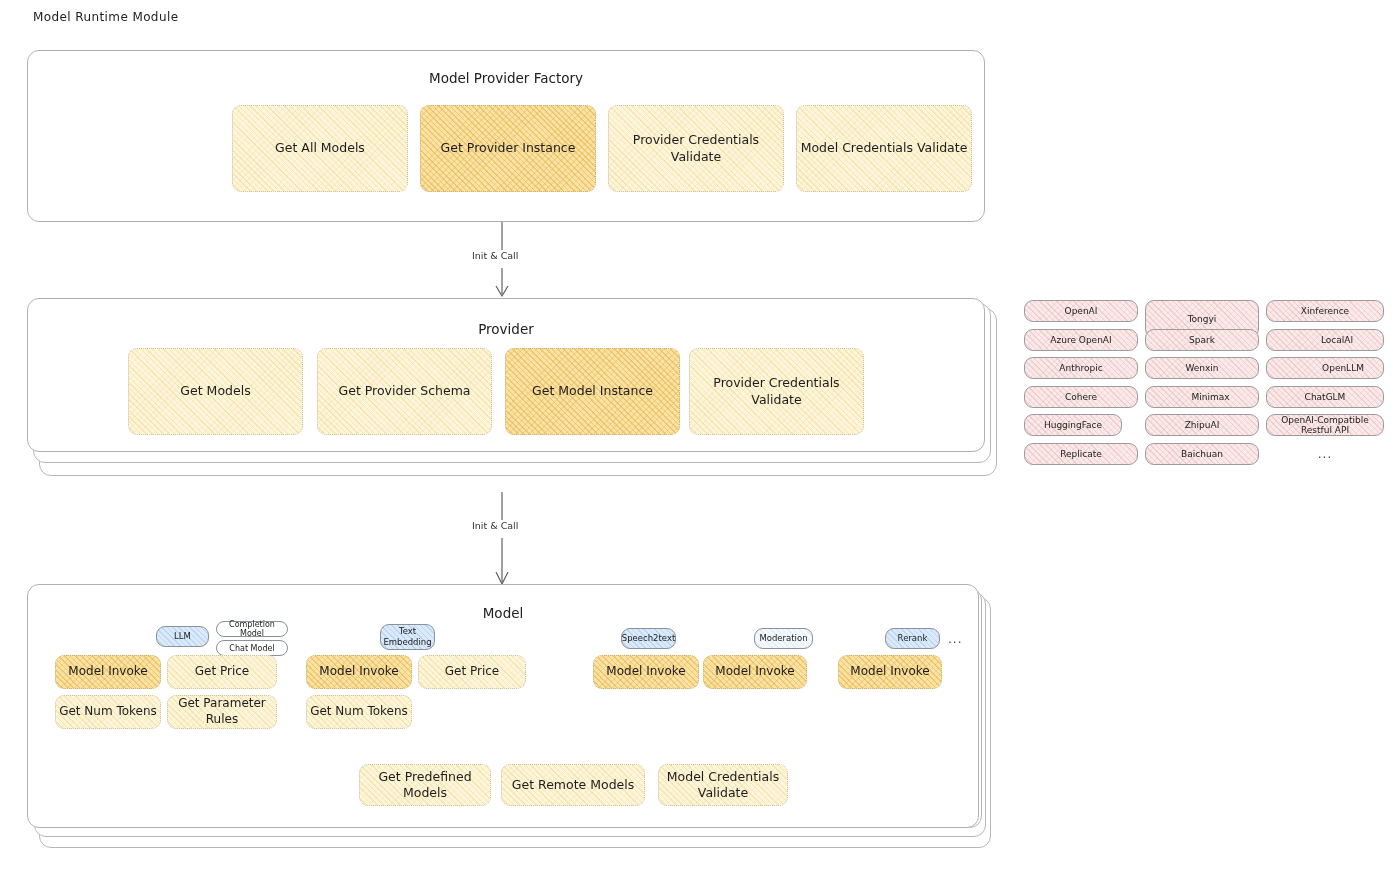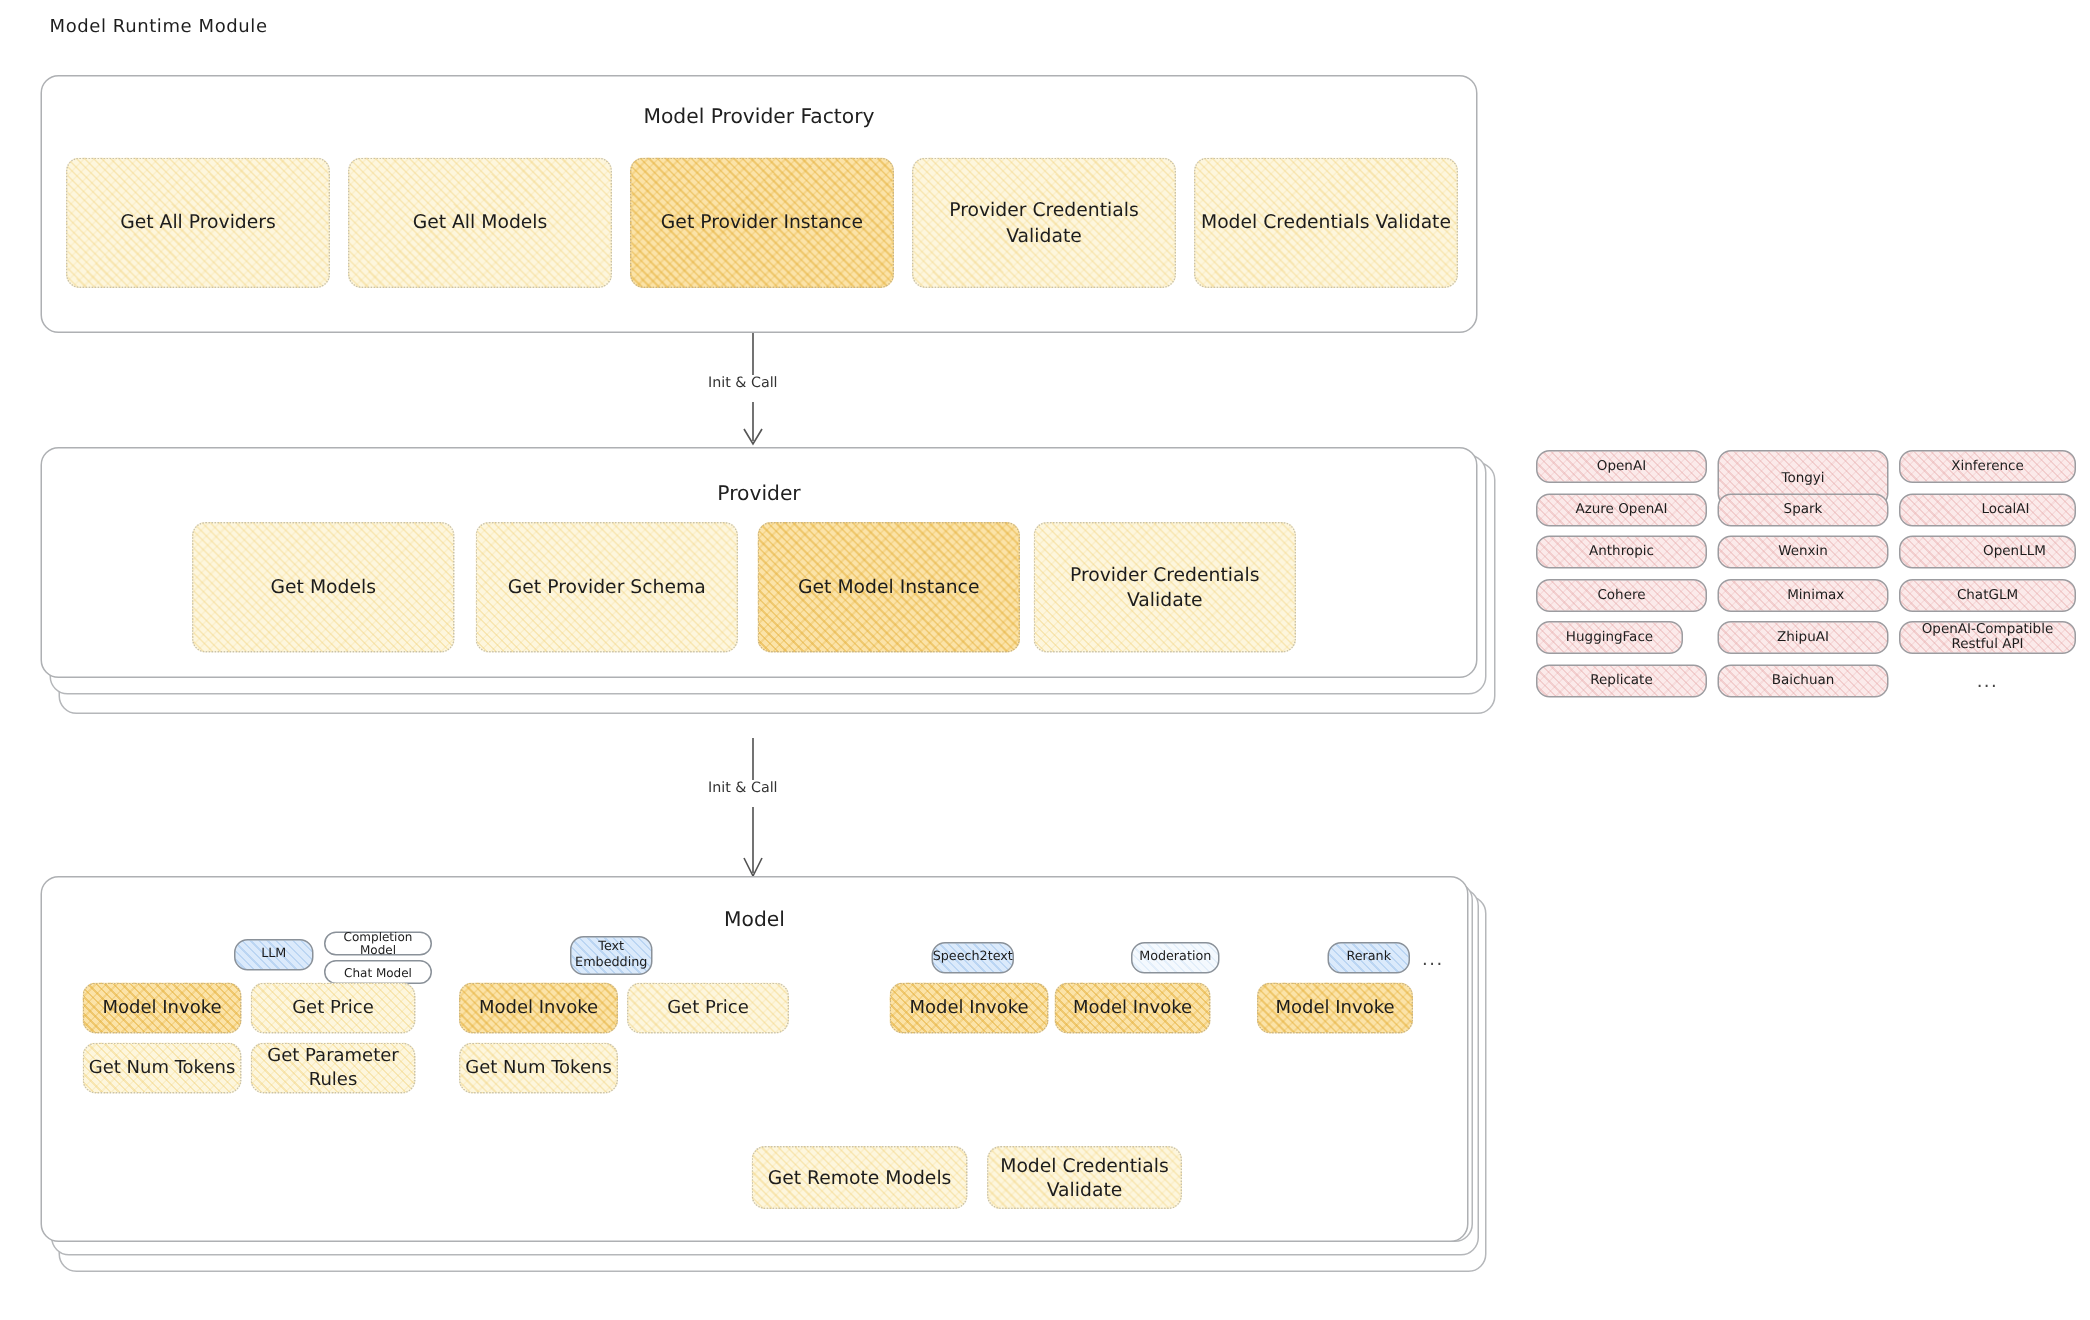--- a/index.html
+++ b/index.html
@@ -102,23 +102,20 @@
 </style>
 </head>
 <body>
 
 <div class="abs" id="page-title">Model Runtime Module</div>
 
 <div class="abs panel" style="left:27px;top:50px;width:958px;height:172px;">
   <div class="panel-title" style="top:19px;">Model Provider Factory</div>
 </div>
 <div class="abs" id="factory-nodes" style="left:27px;top:50px;width:958px;height:172px;">
-    <div class="node" style="position: absolute; left: 17px; top: 55px; width: 176px; height: 87px; font-size: 12.5px;">
-      <span>Get All Providers</span>
-    </div>
     <div class="node" style="position: absolute; left: 205px; top: 55px; width: 176px; height: 87px; font-size: 12.5px;">
       <span>Get All Models</span>
     </div>
     <div class="node hl" style="position: absolute; left: 393px; top: 55px; width: 176px; height: 87px; font-size: 12.5px;">
       <span>Get Provider Instance</span>
     </div>
     <div class="node" style="position: absolute; left: 581px; top: 55px; width: 176px; height: 87px; font-size: 12.5px;">
       <span>Provider Credentials Validate</span>
     </div>
     <div class="node" style="position: absolute; left: 769px; top: 55px; width: 176px; height: 87px; font-size: 12.5px;">
@@ -271,19 +268,22 @@
     <div class="node hl" style="position: absolute; left: 676px; top: 71px; width: 104px; height: 34px; font-size: 12px;">
       <span>Model Invoke</span>
     </div>
     <div class="chip-blue" style="position: absolute; left: 858px; top: 44px; width: 55px; height: 21px;">
       <span>Rerank</span>
     </div>
     <div class="node hl" style="position: absolute; left: 811px; top: 71px; width: 104px; height: 34px; font-size: 12px;">
       <span>Model Invoke</span>
     </div>
     <div class="ellipsis" style="position: absolute; left: 921px; top: 48px;">...</div>
+    <div class="node" style="position: absolute; left: 332px; top: 180px; width: 132px; height: 42px; font-size: 12.5px;">
+      <span>Get Predefined Models</span>
+    </div>
     <div class="node" style="position: absolute; left: 474px; top: 180px; width: 144px; height: 42px; font-size: 12.5px;">
       <span>Get Remote Models</span>
     </div>
     <div class="node" style="position: absolute; left: 631px; top: 180px; width: 130px; height: 42px; font-size: 12.5px;">
       <span>Model Credentials Validate</span>
     </div>
   </div>
 
 </body></html>

